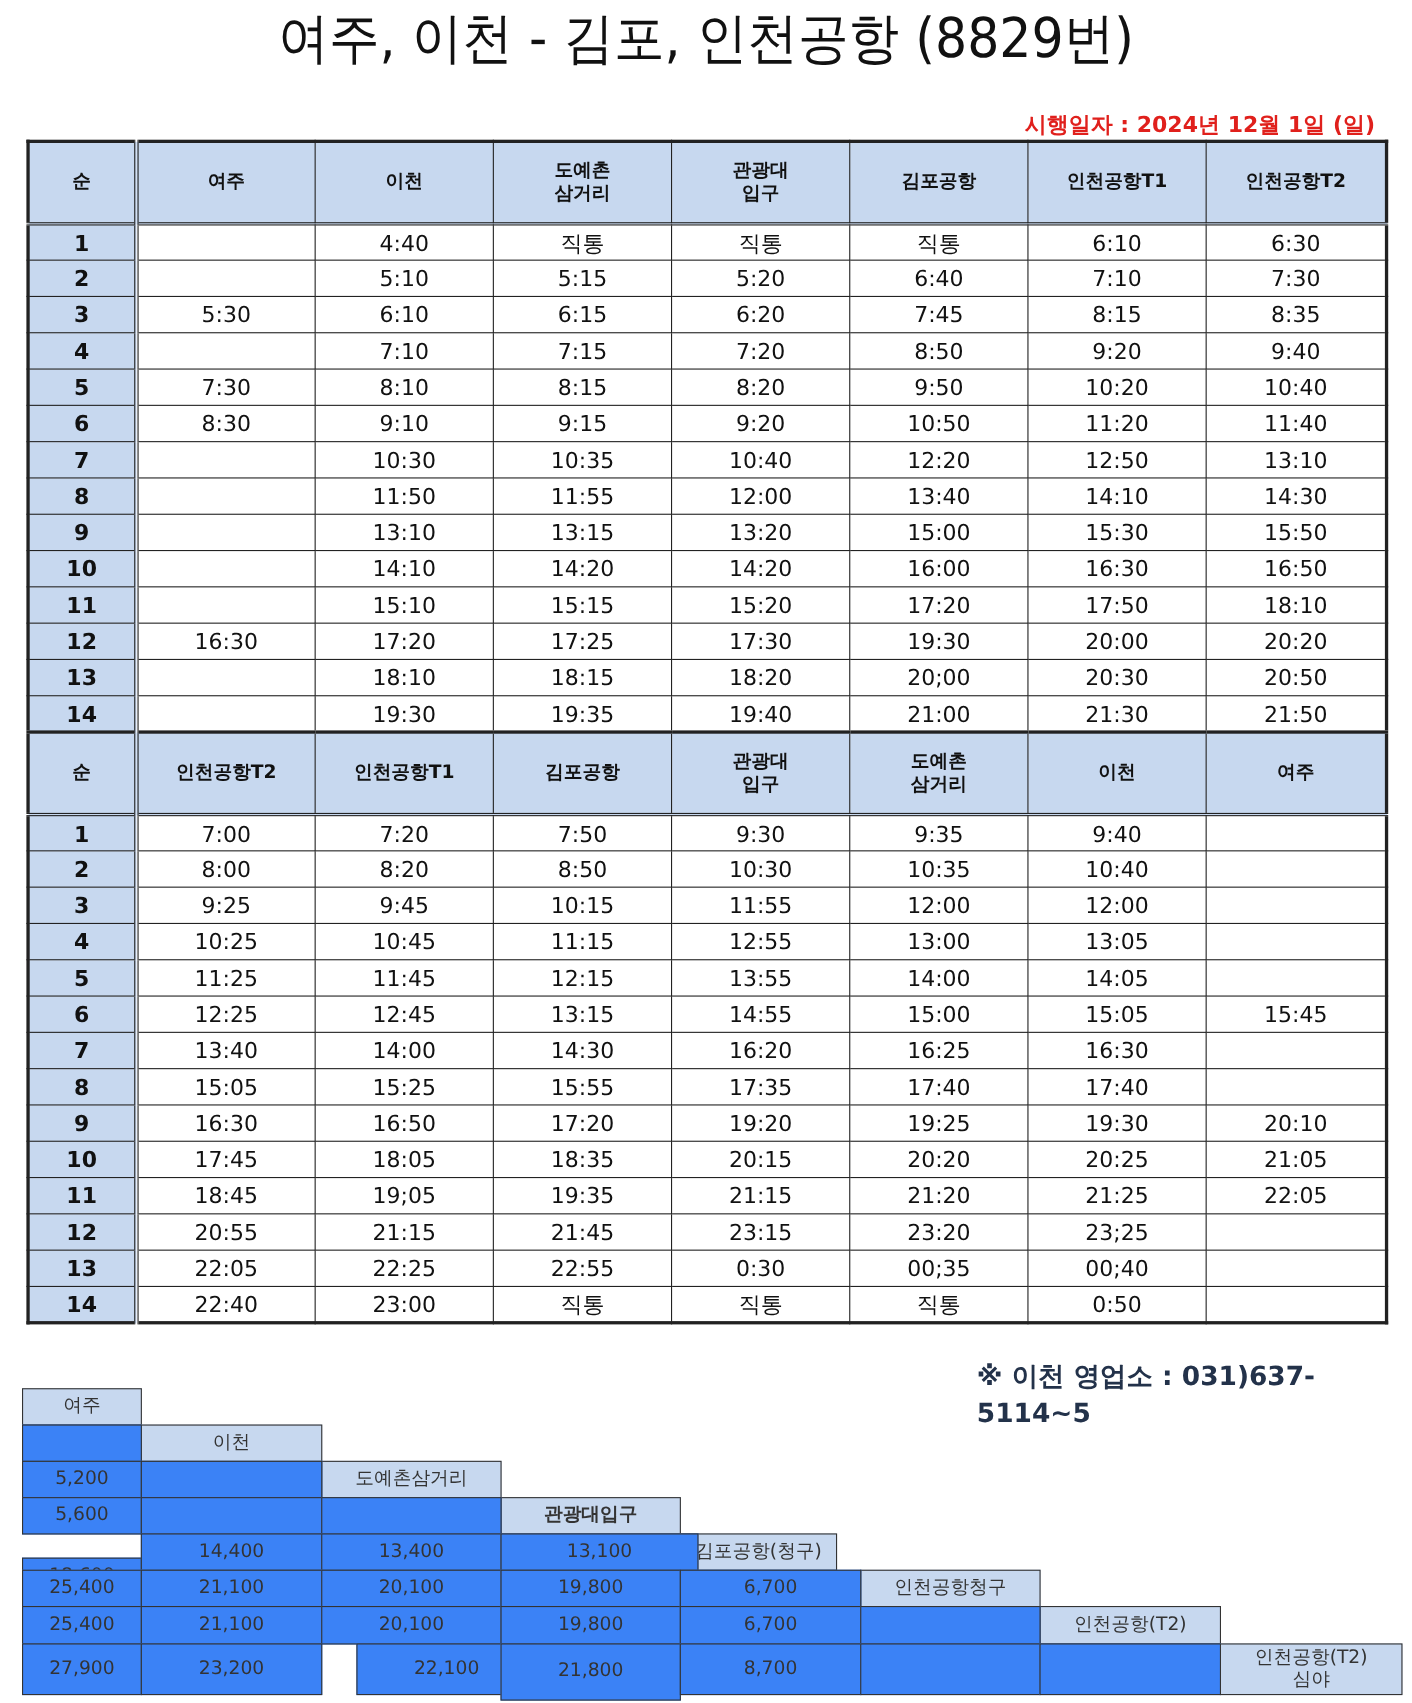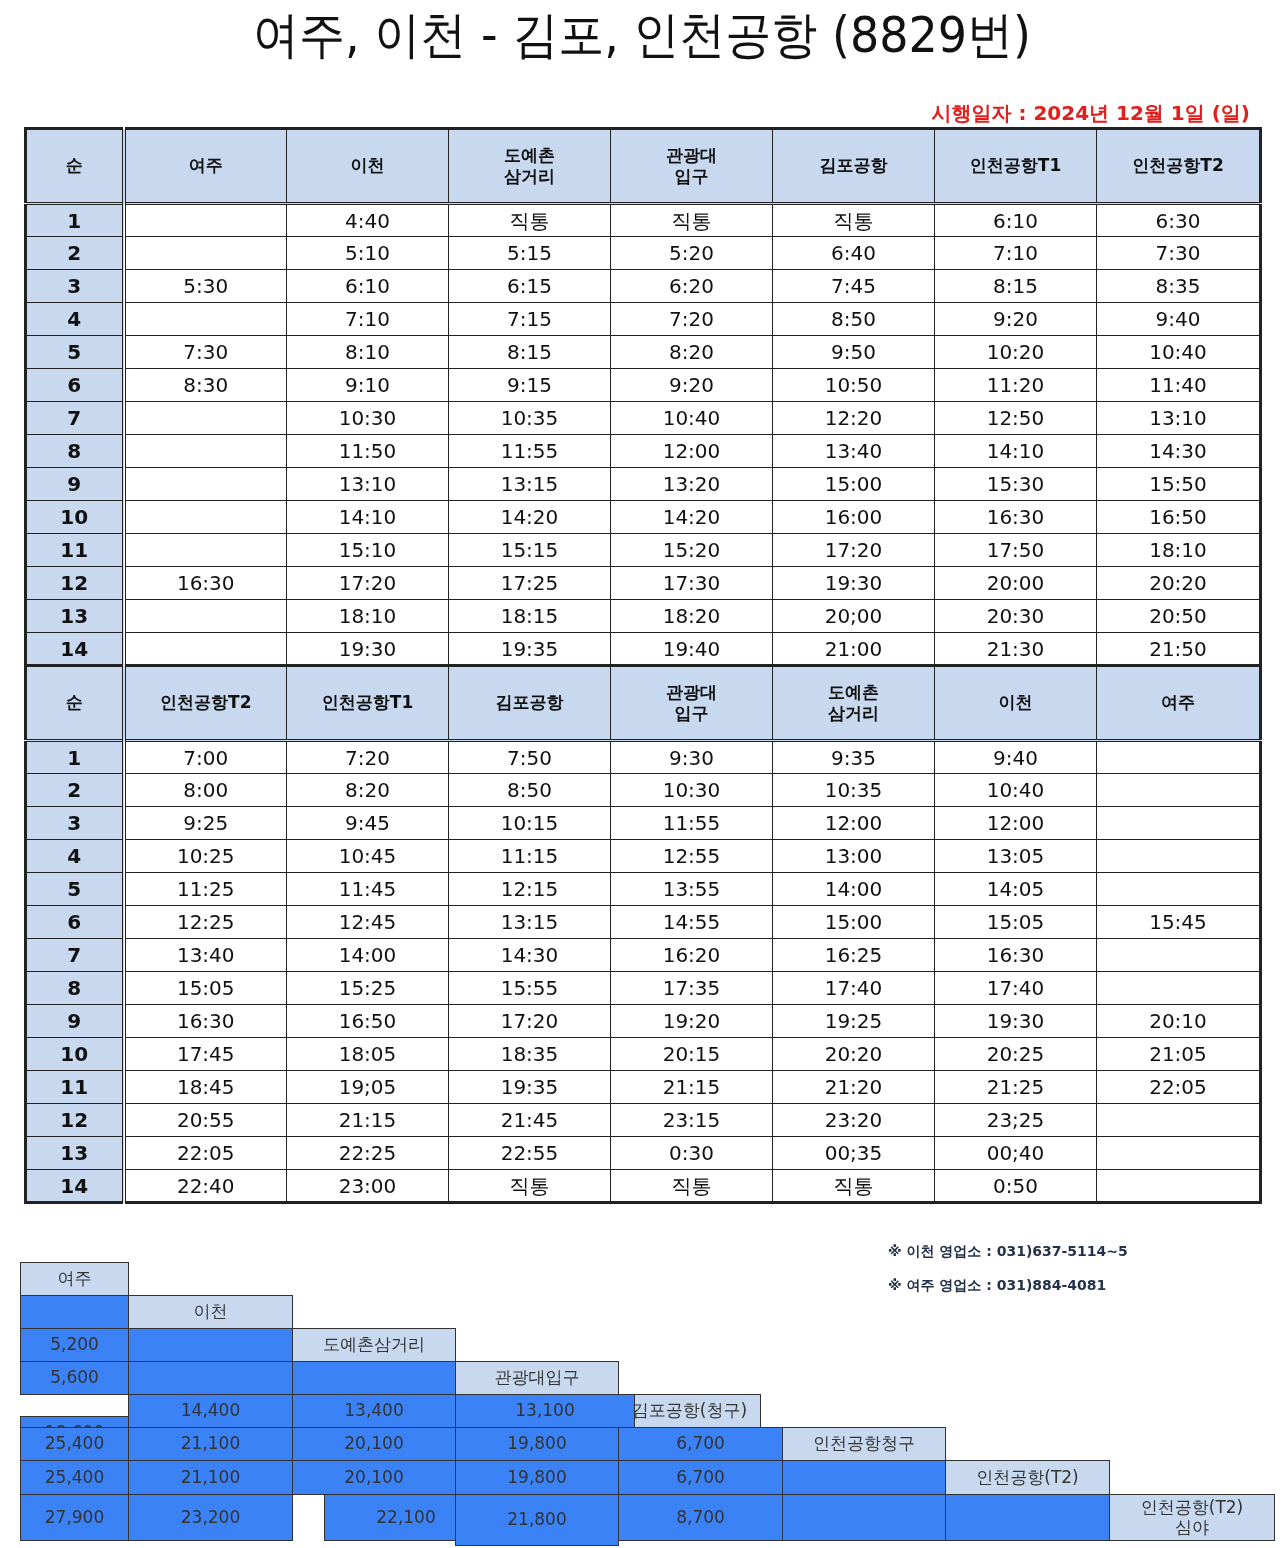--- a/index.html
+++ b/index.html
@@ -36,21 +36,21 @@
   .tt td.num {
     background: #c7d8ef; font-weight: bold;
     border-right: 4px double #222;
   }
   .tt th.num { border-right: 4px double #222; }
   .tt tr.sep-top th { border-top: 3px solid #222; }
 
   
   .contacts {
     position: absolute; left: 888px; top: 1234px;
-    font-size: 14px; font-weight: bold; color: #23324a; line-height: 34px;
+    font-size: 24px; font-weight: bold; color: #23324a; line-height: 34px;
     font-family: "DejaVu Sans", sans-serif;
   }
 
   
   .fare { position: absolute; left: 20px; top: 1262px; width: 1254px; height: 280px; }
   .fcell {
     position: absolute; display: flex; align-items: center; justify-content: center;
     font-size: 17px; color: #333; text-align: center; line-height: 1.15;
     font-family: "DejaVu Sans", sans-serif;
   }
@@ -377,28 +377,27 @@
         <td>직통</td>
         <td>직통</td>
         <td>0:50</td>
         <td></td>
       </tr>
     </tbody>
 </table>
 
 <div class="contacts">
   <div>※ 이천 영업소 : 031)637-5114~5</div>
-  <div>※ 여주 영업소 : 031)884-4081</div>
 </div>
 
 <div class="fare" id="fare">
     <div class="fcell h" style="left: 0px; top: 0px; width: 109px; height: 34px; white-space: pre-line;">여주</div>
     <div class="fcell h" style="left: 108px; top: 33px; width: 165px; height: 34px; white-space: pre-line;">이천</div>
     <div class="fcell h" style="left: 272px; top: 66px; width: 164px; height: 34px; white-space: pre-line;">도예촌삼거리</div>
-    <div class="fcell h" style="left: 435px; top: 99px; width: 164px; height: 34px; white-space: pre-line;">관광대입구</div>
+    <div class="fcell h" style="left: 435px; top: 99px; width: 164px; height: 34px; white-space: pre-line; font-weight: bold;">관광대입구</div>
     <div class="fcell h" style="left: 598px; top: 132px; width: 143px; height: 34px; white-space: pre-line;">김포공항(청구)</div>
     <div class="fcell h" style="left: 762px; top: 165px; width: 164px; height: 34px; white-space: pre-line;">인천공항청구</div>
     <div class="fcell h" style="left: 925px; top: 198px; width: 165px; height: 35px; white-space: pre-line;">인천공항(T2)</div>
     <div class="fcell h" style="left: 1089px; top: 232px; width: 166px; height: 47px; white-space: pre-line;">인천공항(T2)
 심야</div>
     <div class="fcell v" style="left: 0px; top: 33px; width: 109px; height: 34px;"></div>
     <div class="fcell v" style="left: 0px; top: 66px; width: 109px; height: 34px;">5,200</div>
     <div class="fcell v" style="left: 108px; top: 66px; width: 165px; height: 34px;"></div>
     <div class="fcell v" style="left: 0px; top: 99px; width: 109px; height: 34px;">5,600</div>
     <div class="fcell v" style="left: 108px; top: 99px; width: 165px; height: 34px;"></div>

